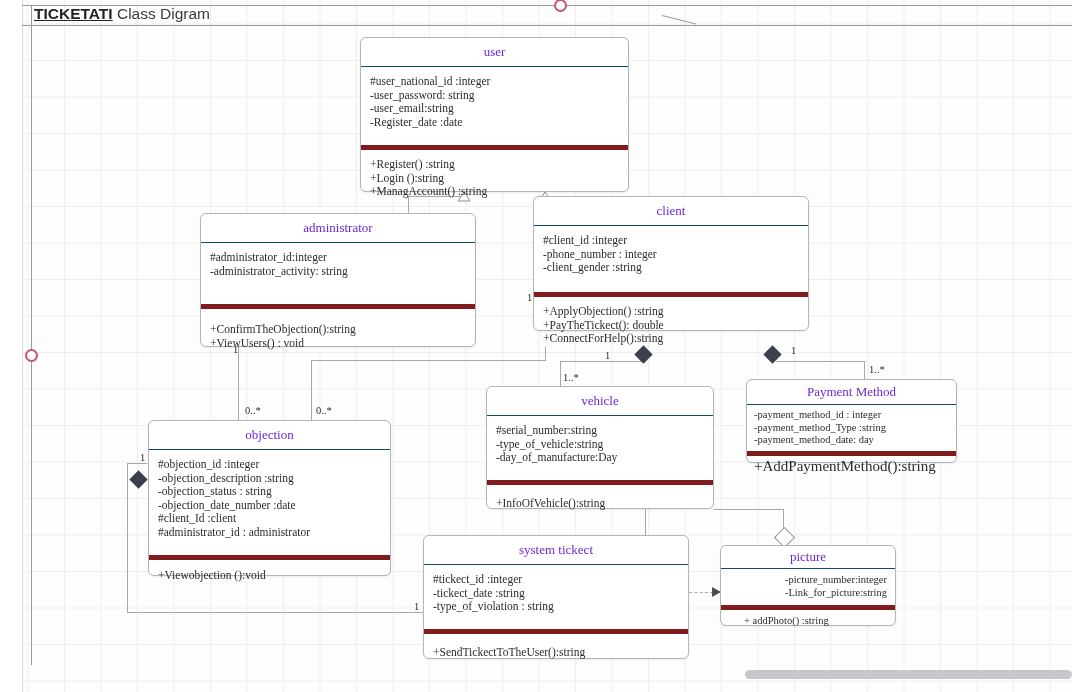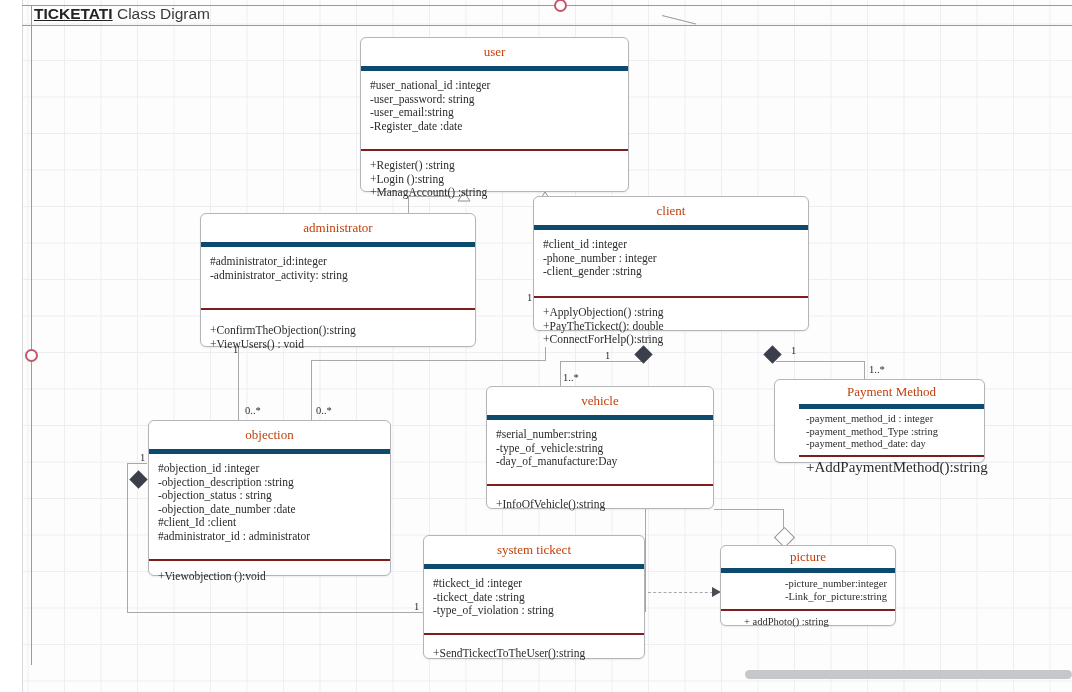--- a/index.html
+++ b/index.html
@@ -37,28 +37,28 @@
     position:absolute;width:13px;height:13px;border-radius:50%;
     border:2px solid #c4566a;background:#fdfdfd;box-sizing:border-box;
   }
   
   .cls{
     position:absolute;box-sizing:border-box;
     background:#ffffff;border:1px solid #b3b5b8;border-radius:6px;
     box-shadow:0 1px 2px rgba(0,0,0,.07);
   }
   .cls .cls-name{
-    text-align:center;font-size:13px;color:#c2410c;
+    text-align:center;font-size:13px;color:#6d28d9;
     padding:6px 4px 6px 4px;
-    border-bottom:5px solid #0c4a6e;
+    border-bottom:1px solid #0c4a6e;
     font-family:"Liberation Serif", serif;
   }
   .cls .cls-sec{
     padding:8px 8px 8px 9px;
-    border-bottom:2px solid #7f1d1d;
+    border-bottom:5px solid #7f1d1d;
   }
   .cls .cls-sec:last-child{border-bottom:none;}
   .cls .row{
     font-size:11.5px;line-height:13.6px;color:#2b2b2b;white-space:nowrap;
     font-family:"Liberation Serif", serif;
   }
   
   .ln{position:absolute;background:#a6a8ab;}
   .ln-h{height:1px;}
   .ln-v{width:1px;}
@@ -230,33 +230,33 @@
     <div class="cls-sec" style="height:48px;">
       <div class="row">#serial_number:string</div>
       <div class="row">-type_of_vehicle:string</div>
       <div class="row">-day_of_manufacture:Day</div>
     </div>
     <div class="cls-sec" style="padding-top:12px;">
       <div class="row">+InfoOfVehicle():string</div>
     </div>
   </div>
 
-  <div class="cls" style="left:774px;top:379px;width:211px;height:84px;padding-left:24px;">
+  <div class="cls" style="left:746px;top:379px;width:211px;height:84px;">
     <div class="cls-name" style="padding:4px 4px;">Payment Method</div>
     <div class="cls-sec" style="padding:4px 8px 4px 7px;">
       <div class="row" style="font-size:10.5px;line-height:12.6px;">-payment_method_id : integer</div>
       <div class="row" style="font-size:10.5px;line-height:12.6px;">-payment_method_Type :string</div>
       <div class="row" style="font-size:10.5px;line-height:12.6px;">-payment_method_date: day</div>
     </div>
     <div class="cls-sec" style="padding:4px 8px 4px 7px;">
       <div class="row" style="font-size:15px;line-height:12.6px;">+AddPaymentMethod():string</div>
     </div>
   </div>
 
-  <div class="cls" style="left:423px;top:535px;width:222px;height:124px;">
+  <div class="cls" style="left:423px;top:535px;width:266px;height:124px;">
     <div class="cls-name">system tickect</div>
     <div class="cls-sec" style="height:48px;">
       <div class="row">#tickect_id :integer</div>
       <div class="row">-tickect_date :string</div>
       <div class="row">-type_of_violation : string</div>
     </div>
     <div class="cls-sec" style="padding-top:12px;">
       <div class="row">+SendTickectToTheUser():string</div>
     </div>
   </div>

